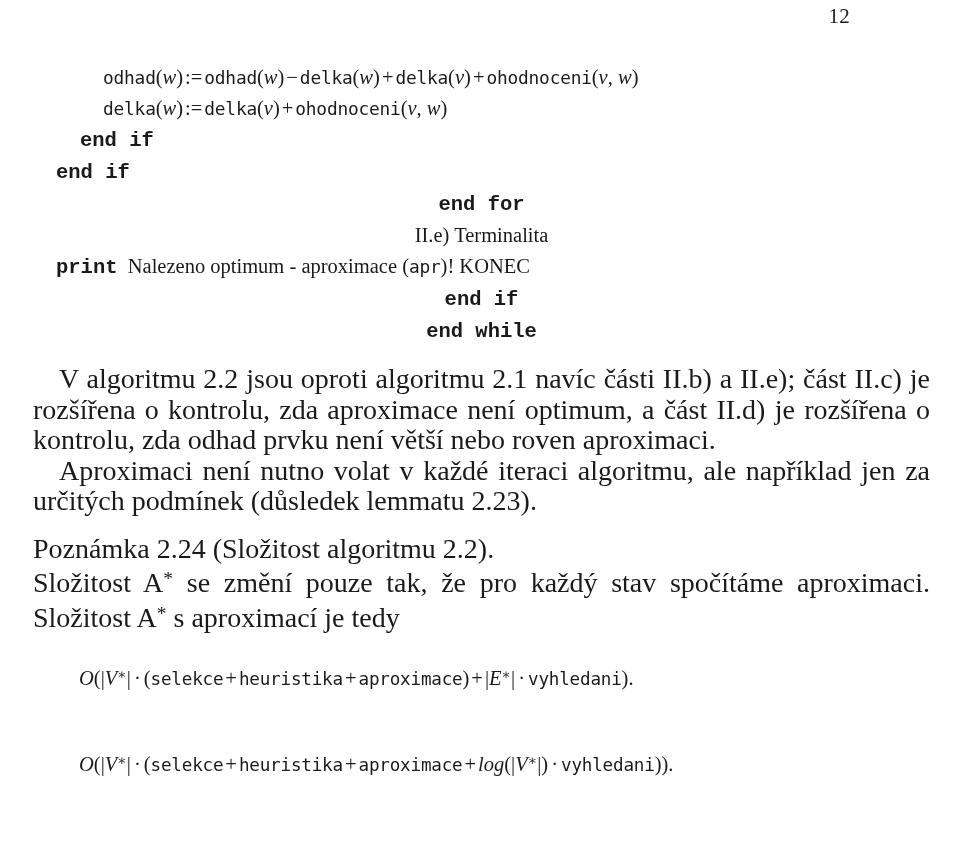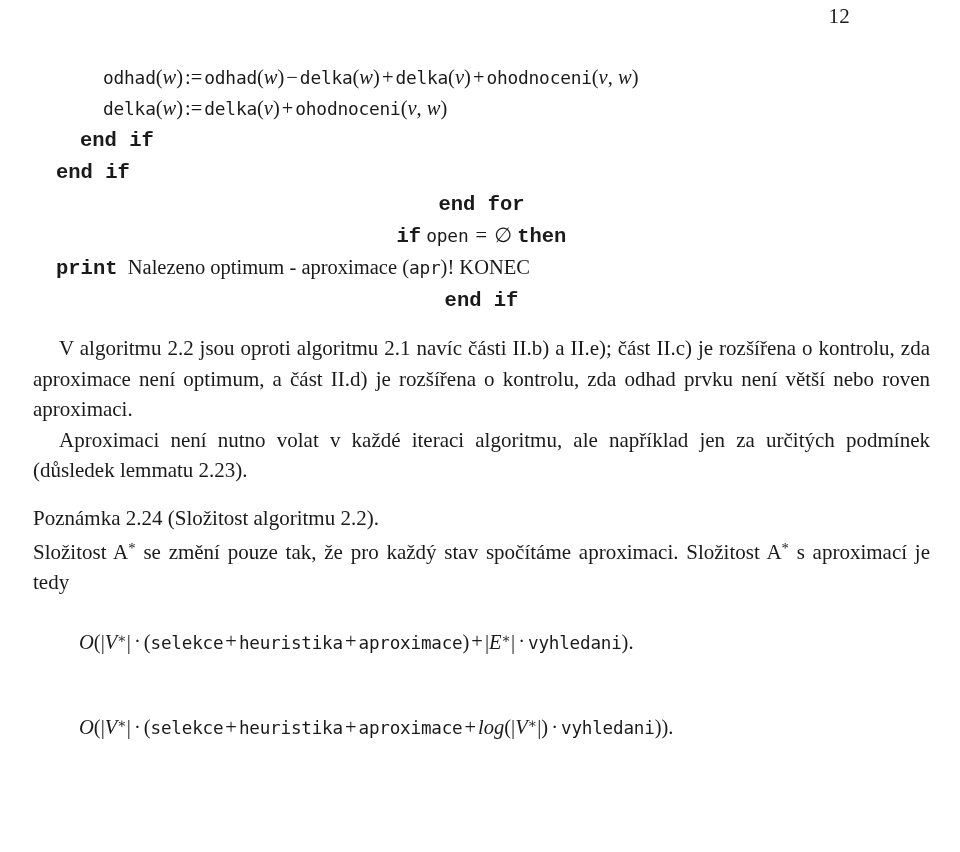--- a/index.html
+++ b/index.html
@@ -71,21 +71,21 @@
   .op {
     font-family: "Liberation Serif", "DejaVu Serif", serif;
     padding: 0 2px;
   }
   .rm {
     font-family: "Liberation Serif", "DejaVu Serif", serif;
   }
 
   
   .para {
-    font-size: 21px;
+    font-size: 28px;
     line-height: 30.5px;
     text-align: justify;
     margin: 0;
     hyphens: none;
   }
   .para.indent { text-indent: 26px; }
   .gap-med   { height: 17px; }
   .gap-large { height: 26px; }
 
   .b { font-weight: normal; }
@@ -144,33 +144,36 @@
       </div>
 
       <div class="line ind1">
         <span class="kw">end if</span>
       </div>
 
       <div class="line ind0">
         <span class="kw">end for</span>
       </div>
 
-
-      <div class="line ind0">
-        <span class="kw">if</span><span class="rm"> </span><span class="tt">open</span><span class="op"> = </span><span class="rm">∅</span><span class="rm"> </span><span class="kw">then</span>
-      </div>
+      <div class="line ind0">
+        <span class="rm">II.e) Terminalita</span>
+      </div>
+
 
       <div class="line ind1">
         <span class="kw">print</span><span class="rm" style="white-space:pre">  Nalezeno optimum - aproximace (</span><span class="tt">apr</span><span class="rm">)! KONEC</span>
       </div>
 
       <div class="line ind0">
         <span class="kw">end if</span>
       </div>
 
+      <div class="line ind0">
+        <span class="kw">end while</span>
+      </div>
 
     </div>
 
     <div class="gap-med"></div>
 
     <p class="para indent">V algoritmu 2.2 jsou oproti algoritmu 2.1 navíc části II.b) a II.e); část II.c) je rozšířena o kontrolu, zda aproximace není optimum, a část II.d) je rozšířena o kontrolu, zda odhad prvku není větší nebo roven aproximaci.</p>
 
     <p class="para indent">Aproximaci není nutno volat v každé iteraci algoritmu, ale například jen za určitých podmínek (důsledek lemmatu 2.23).</p>
 
     <div class="gap-med"></div>

